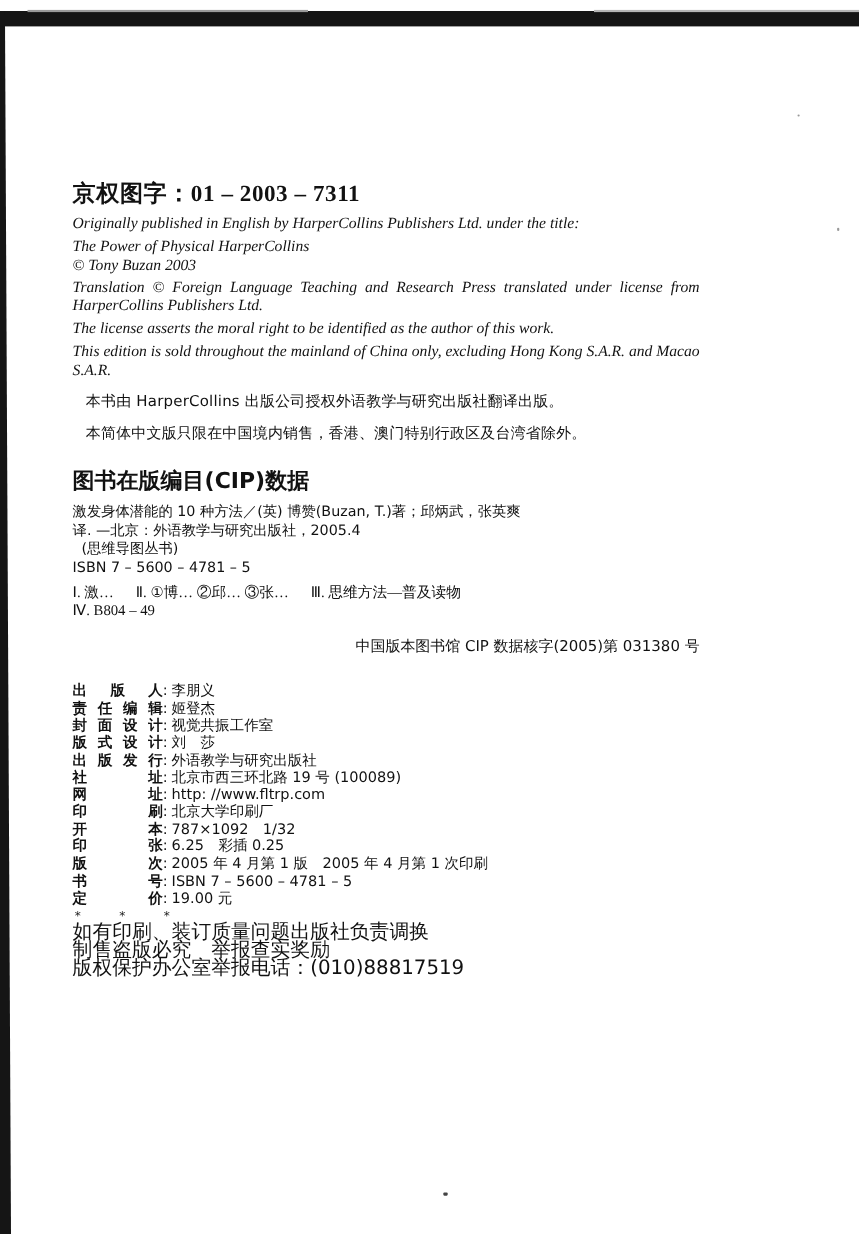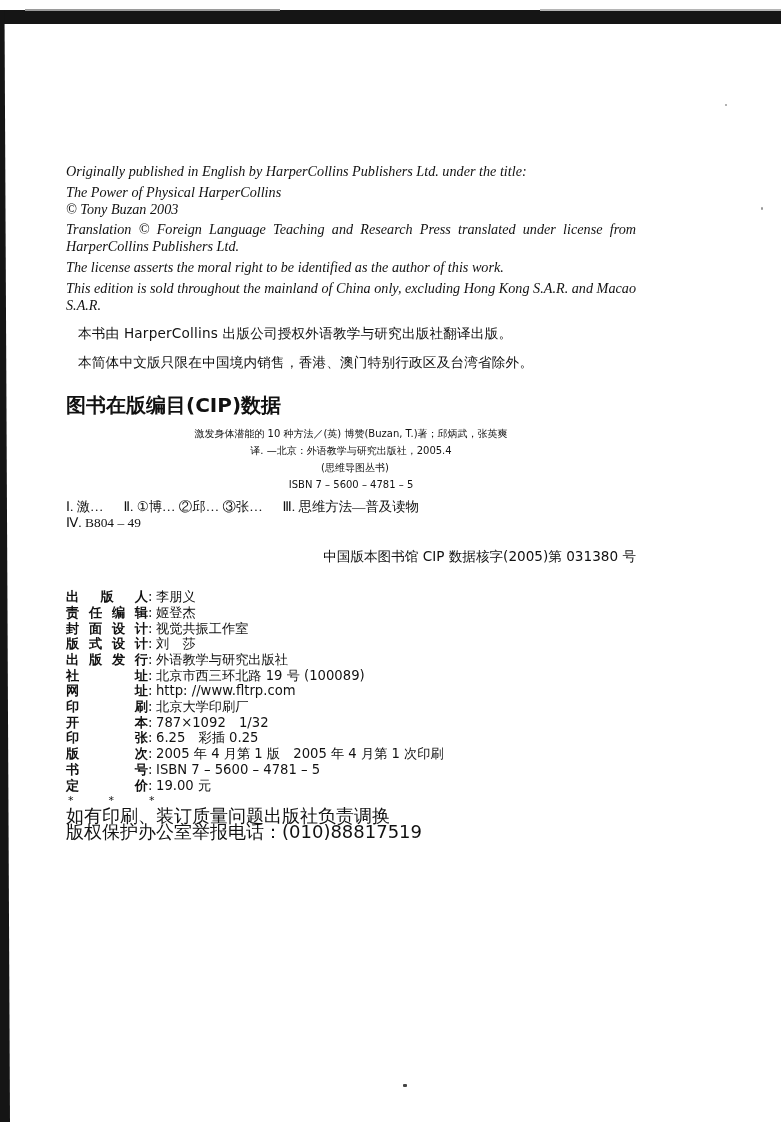--- a/index.html
+++ b/index.html
@@ -77,24 +77,23 @@
     }
     .cip-heading {
       font-family: "DejaVu Sans", "Liberation Sans", sans-serif;
       font-weight: bold;
       font-size: 20px;
       line-height: 22px;
       margin: 23px 0 10px 0;
     }
     .cip-body {
       font-family: "DejaVu Sans", "Liberation Sans", sans-serif;
-      font-size: 10px;
+      font-size: 13px;
       line-height: 16.8px;
       margin: 0;
-      text-align: center;
     }
     .cip-body .line { white-space: nowrap; }
     .cip-body .indent { padding-left: 8px; }
     .cip-class {
       font-family: Liberation Serif, serif;
       font-size: 13.4px;
       line-height: 16.8px;
       margin: 5px 0 16px 0;
       white-space: nowrap;
     }
@@ -150,20 +149,23 @@
 <div class="scan-top"></div>
 <div class="scan-top-highlight" style="left:25px;width:255px;"></div>
 <div class="scan-top-highlight" style="left:540px;width:241px;background:#b5b5b5;"></div>
 <div class="scan-left"></div>
 <div class="speck" style="left:403px;top:1084px;width:4px;height:3px;"></div>
 <div class="speck" style="left:725px;top:104px;width:2px;height:2px;background:#999;"></div>
 <div class="speck" style="left:761px;top:207px;width:2px;height:3px;background:#999;"></div>
 
 <div class="page">
 
+  <div class="license-no">
+    <span>京权图字：</span><span>01 – 2003 – 7311</span>
+  </div>
 
   <p class="en">Originally published in English by HarperCollins Publishers Ltd. under the title:</p>
   <p class="en tight">The Power of Physical HarperCollins</p>
   <p class="en">© Tony Buzan 2003</p>
   <p class="en">Translation © Foreign Language Teaching and Research Press translated under license from HarperCollins Publishers Ltd.</p>
   <p class="en">The license asserts the moral right to be identified as the author of this work.</p>
   <p class="en tight">This edition is sold throughout the mainland of China only, excluding Hong Kong S.A.R. and Macao S.A.R.</p>
 
   <p class="zh">本书由 HarperCollins 出版公司授权外语教学与研究出版社翻译出版。</p>
   <p class="zh">本简体中文版只限在中国境内销售，香港、澳门特别行政区及台湾省除外。</p>
@@ -299,16 +301,17 @@
         </div>
         <span class="sep">:</span>
         <span class="value">19.00 元</span>
       </div>
     </div>
 
   <div class="stars">*          *          *</div>
 
   <div class="notices">
     <div class="line">如有印刷、装订质量问题出版社负责调换</div>
+    <div class="line">制售盗版必究　举报查实奖励</div>
     <div class="line">版权保护办公室举报电话：(010)88817519</div>
   </div>
 
 </div>
 
 </body></html>

